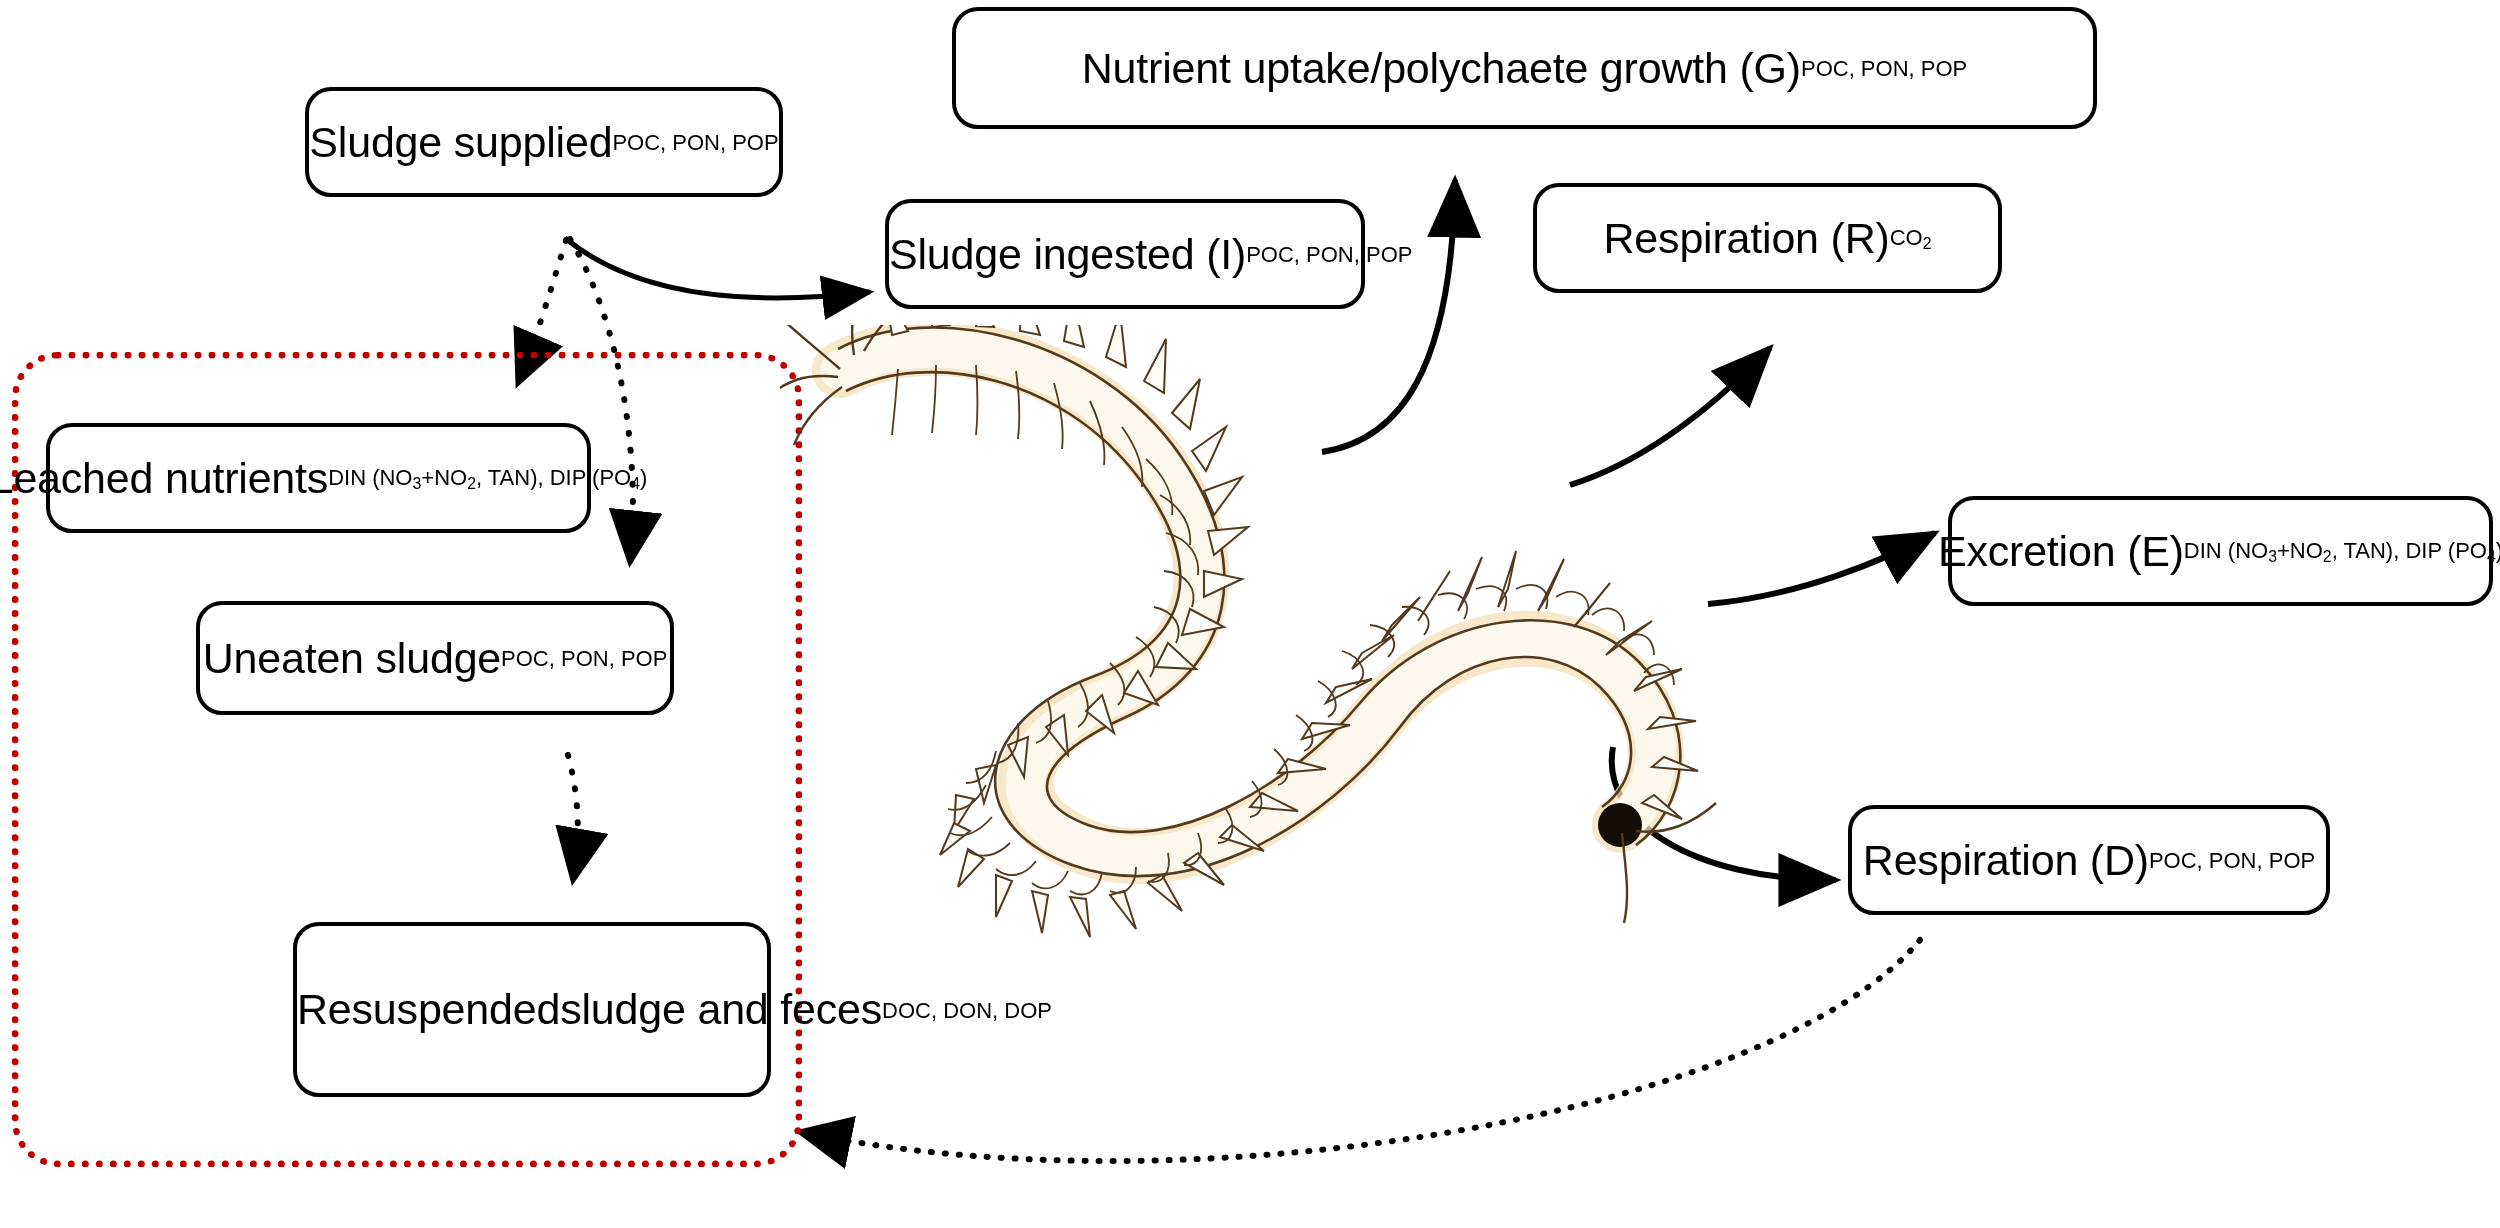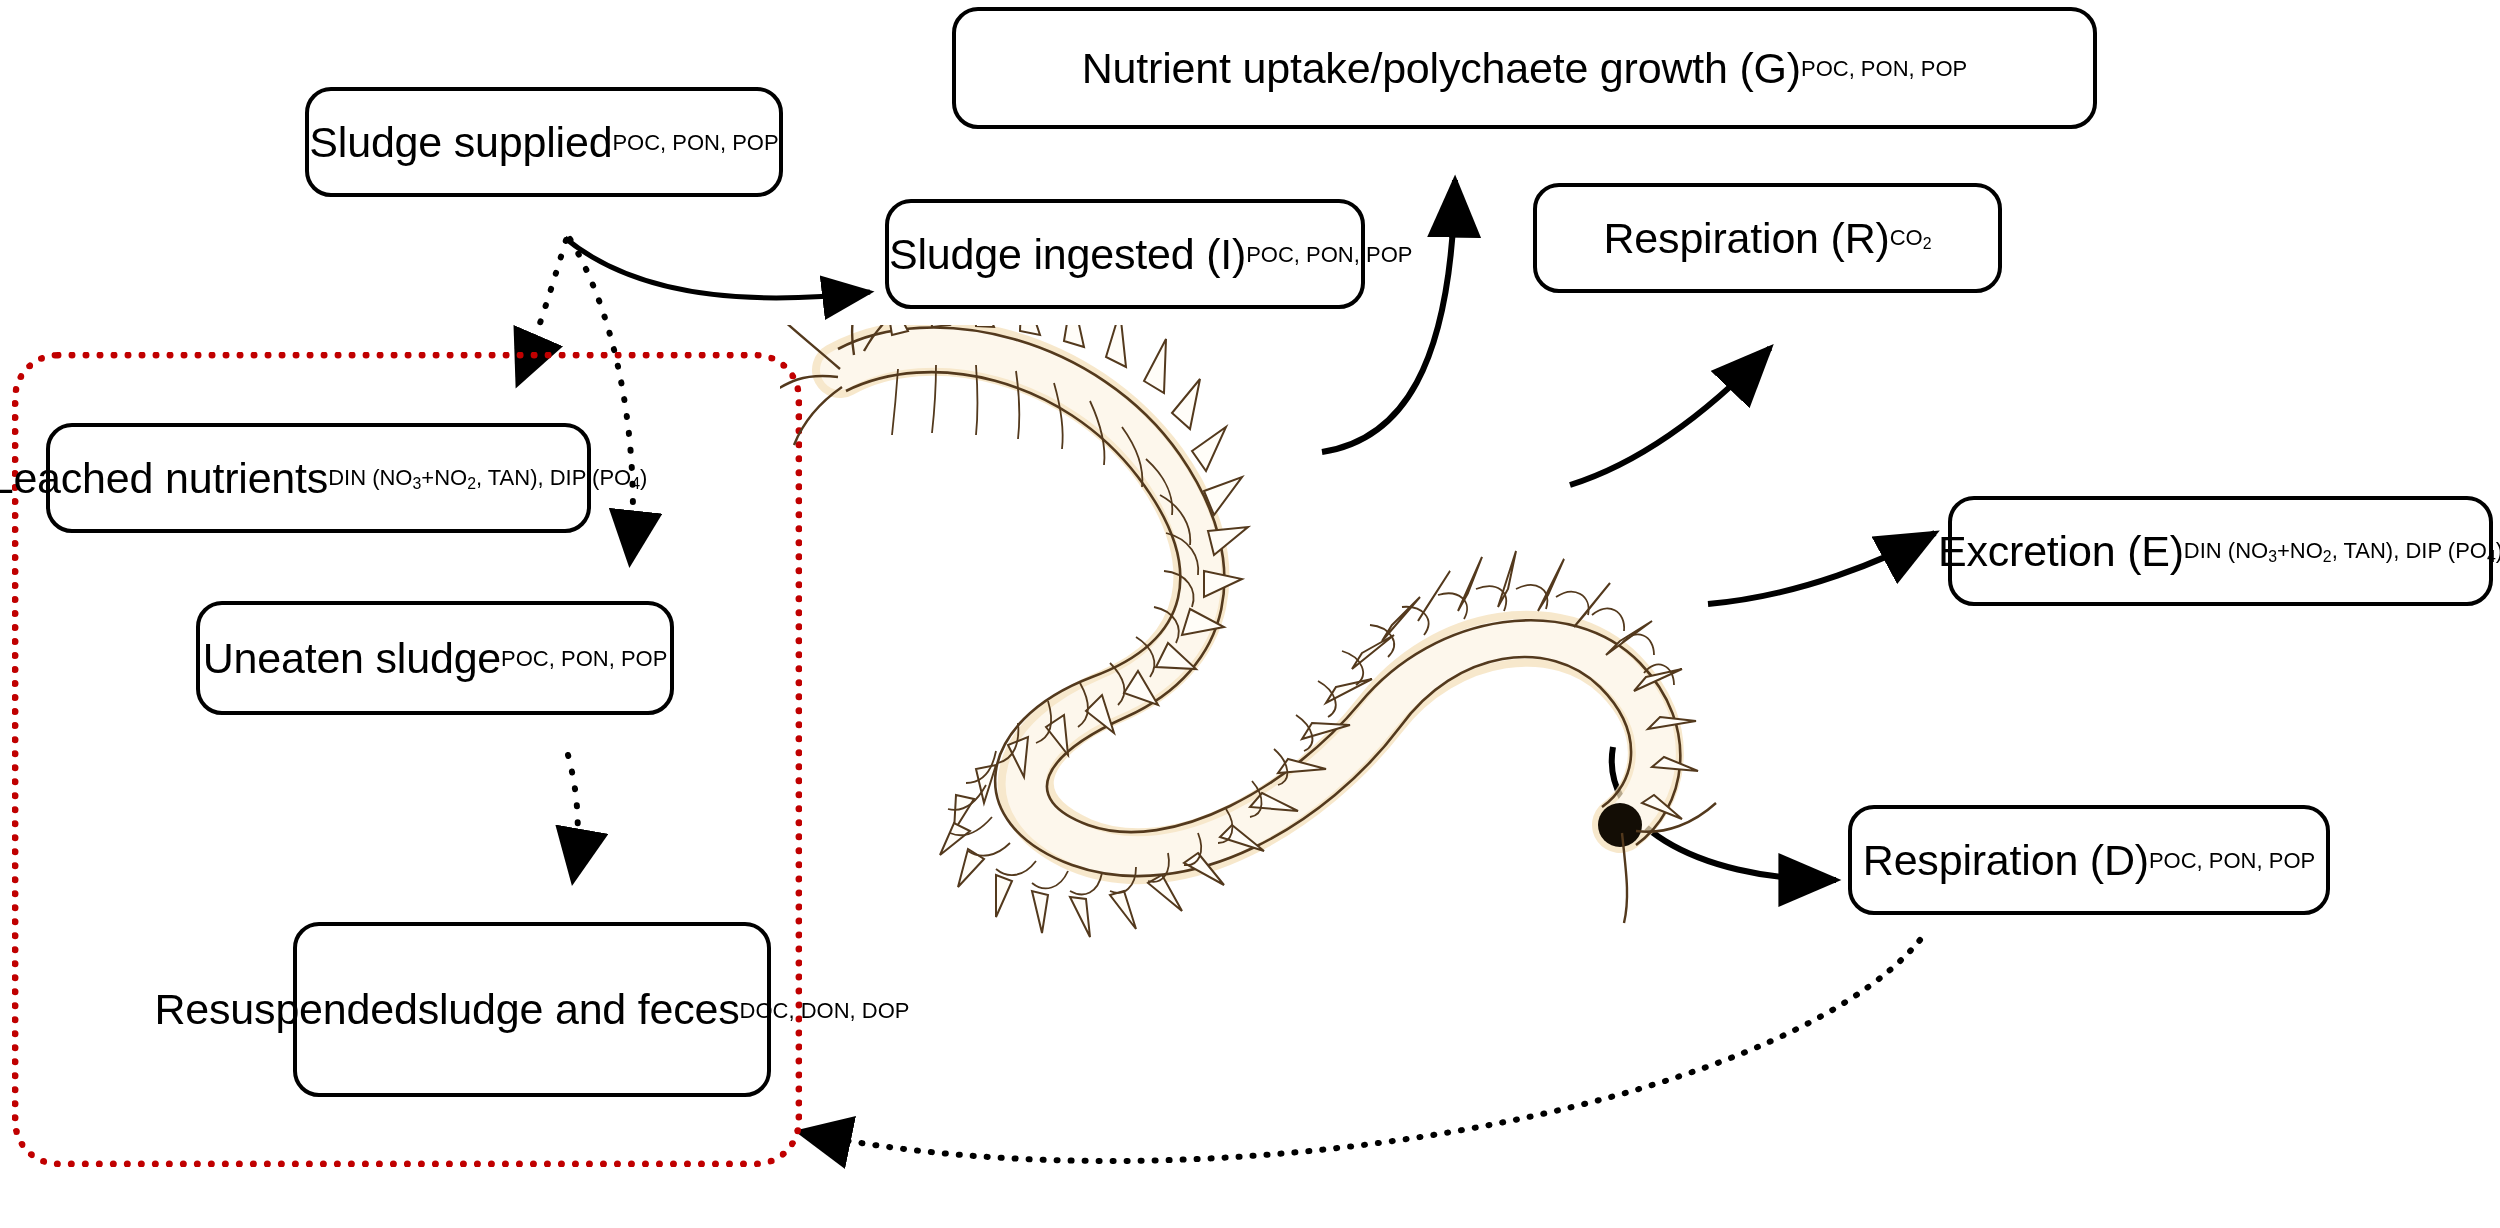--- a/index.html
+++ b/index.html
@@ -63,21 +63,21 @@
   }
   
   #box-sludge-supplied { left: 297px; top: 87px;  width: 478px; height: 110px; margin-left: 8px; }
   #box-nutrient-uptake { left: 952px; top: 7px;   width: 1145px; height: 122px; }
   #box-sludge-ingested { left: 885px; top: 199px; width: 480px; height: 110px; justify-content: space-between; }
   #box-respiration     { left: 1533px;top: 183px; width: 469px; height: 110px; }
   #box-excretion       { left: 1948px;top: 452px; width: 545px; height: 110px; margin-top: 44px; }
   #box-leached         { left: 46px;  top: 423px; width: 545px; height: 110px; }
   #box-uneaten         { left: 196px; top: 601px; width: 478px; height: 114px; }
   #box-defecation      { left: 1848px;top: 805px; width: 482px; height: 110px; }
-  #box-resuspended     { left: 293px; top: 922px; width: 478px; height: 175px; }
+  #box-resuspended     { left: 293px; top: 922px; width: 478px; height: 175px; justify-content: space-between; }
   
   #red-zone { left: 12px; top: 352px; width: 790px; height: 815px; }
   .worm {
     position: absolute;
     left: 780px;
     top: 325px;
     width: 1060px;
     height: 620px;
     z-index: 2;
   }

